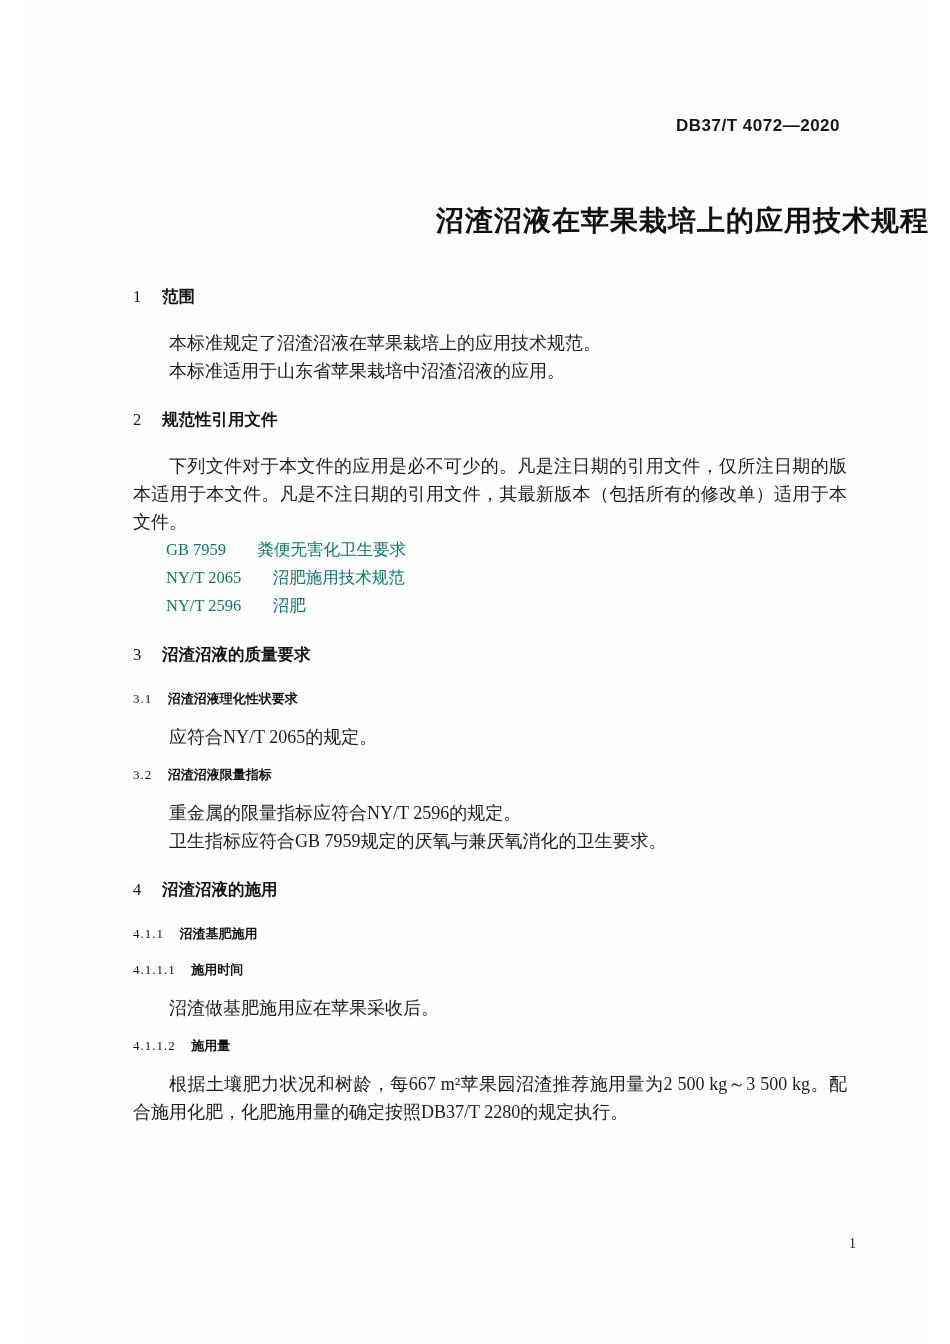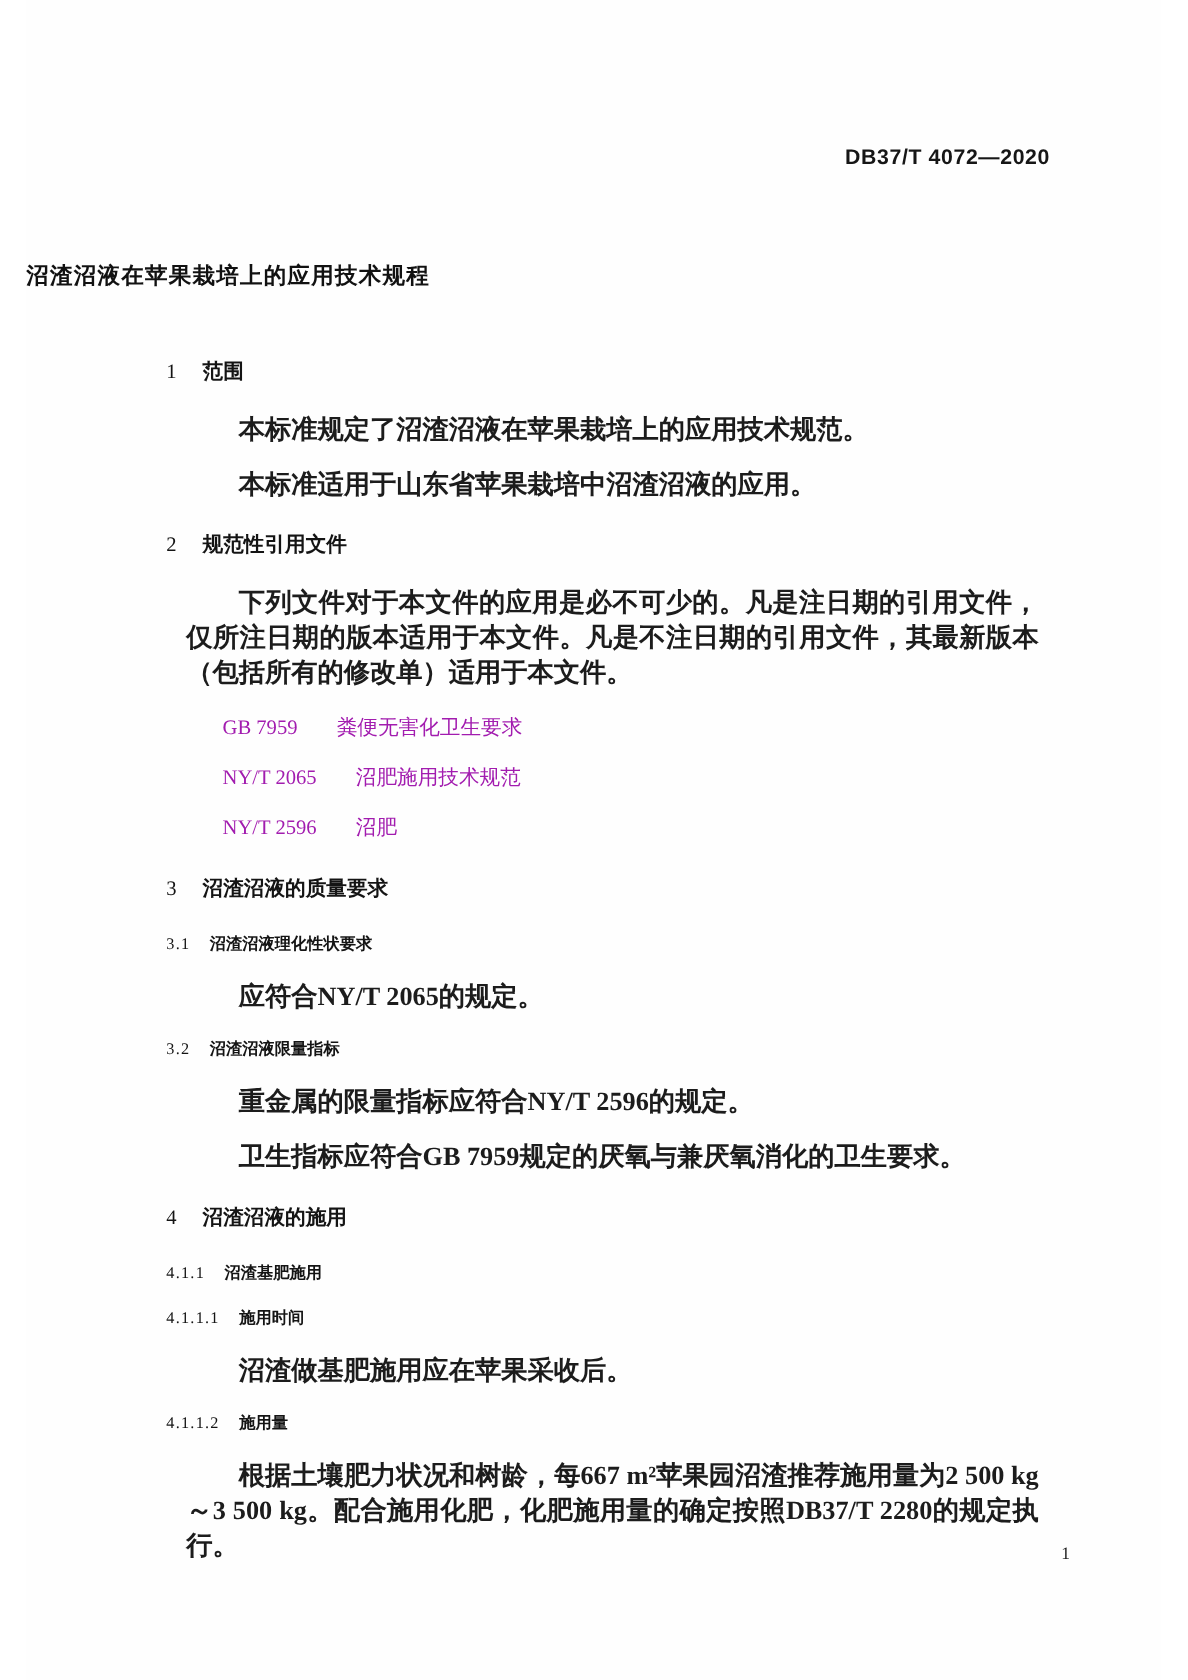--- a/index.html
+++ b/index.html
@@ -23,24 +23,24 @@
     text-align: right;
     font-family: "Liberation Sans", "DejaVu Sans", sans-serif;
     font-weight: bold;
     font-size: 17px;
     line-height: 18px;
     letter-spacing: 0.5px;
     color: #161616;
   }
   .doc-title {
     margin: 69px 0 0 0;
-    text-align: left;
+    text-align: right;
     font-family: "Liberation Sans", "DejaVu Sans", sans-serif;
     font-weight: bold;
-    font-size: 18px;
+    font-size: 28px;
     line-height: 33px;
     letter-spacing: 1px;
     color: #111;
   }
   .content {
     margin: 0 82px 0 112px;
   }
   .h {
     font-family: Liberation Serif, serif;
     font-weight: bold;
@@ -49,34 +49,33 @@
   }
   .h.l1 { font-size: 16.5px; margin: 23px 0 20px 0; }
   .h.sub { font-size: 13px; margin: 12px 0 12px 0; }
   .content > .h.l1:first-child { margin-top: 48px; }
   .hnum {
     font-weight: normal;
     letter-spacing: 1px;
     margin-right: 1.2em;
   }
   p.body-para {
-    margin: 16px;
-    font-size: 21px;
+    margin: 0;
+    font-size: 18px;
     line-height: 28px;
     text-indent: 2em;
     text-align: justify;
     color: #1c1c1c;
-    font-weight: bold;
   }
   p.ref-line {
-    margin: 12px;
+    margin: 0;
     font-size: 16.5px;
     line-height: 28px;
     padding-left: 2em;
-    color: #a21caf;
+    color: #0f766e;
   }
   .ref-code {
     margin-right: 1.9em;
     white-space: pre;
   }
   .page-number {
     position: absolute;
     top: 1236px;
     left: 828px;
     font-size: 14px;

